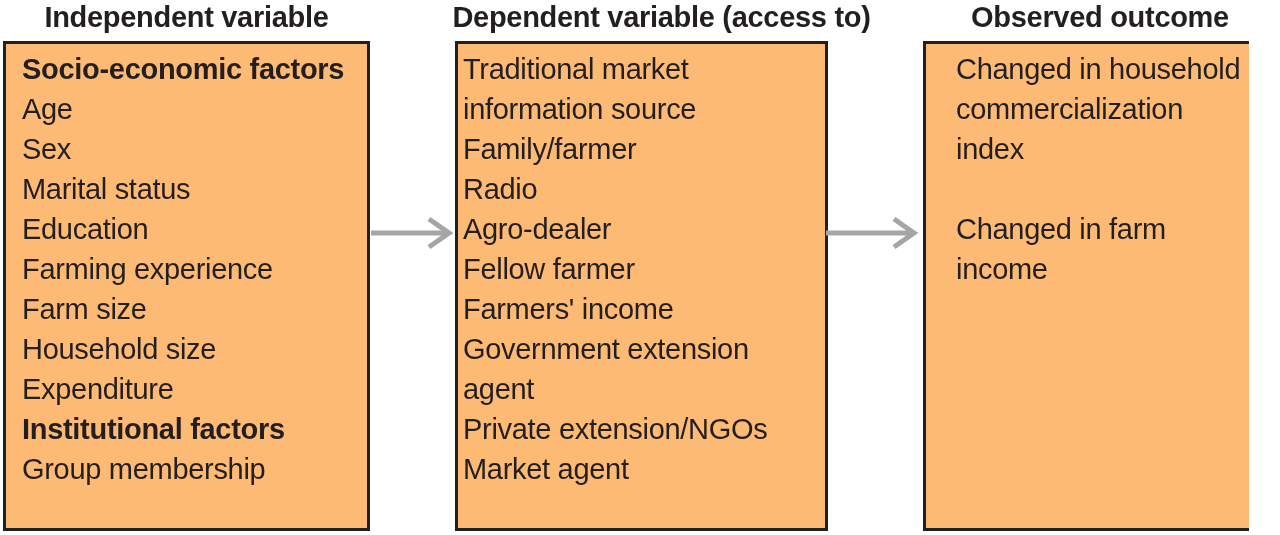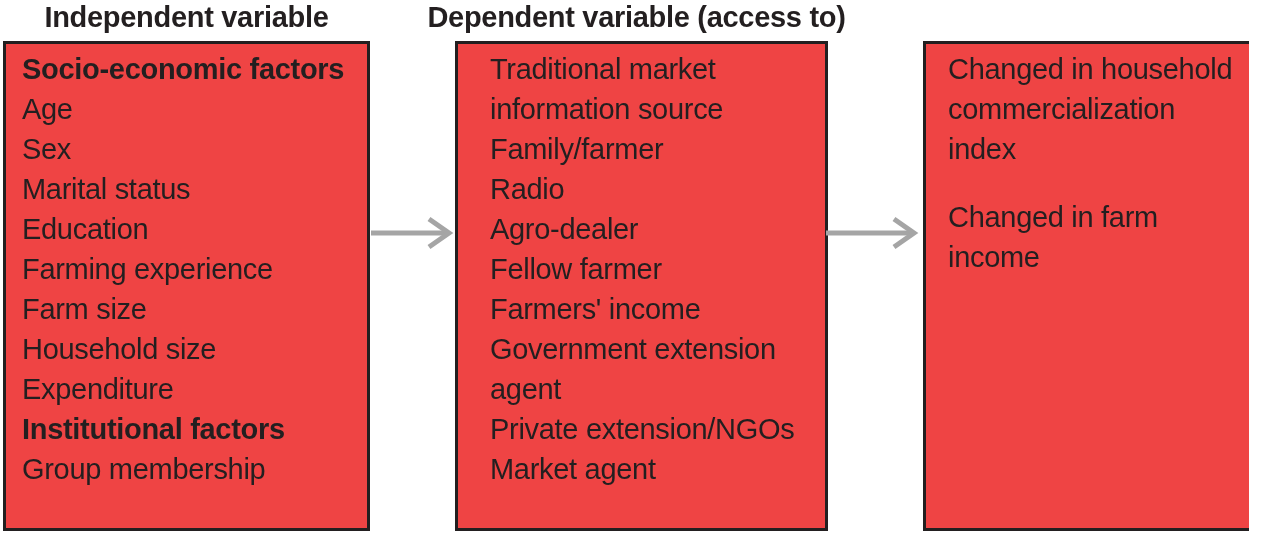--- a/index.html
+++ b/index.html
@@ -21,48 +21,49 @@
     white-space:nowrap;
     letter-spacing:-0.3px;
     line-height:34px;
   }
   .box{
     position:absolute;
     top:41px;
     height:490px;
     border:3px solid #231f20;
     box-sizing:border-box;
-    background:#ef4444;
+    background:#fdba74;
     font-size:29px;
     line-height:40px;
     letter-spacing:-0.3px;
   }
   .box-inner{ padding:5px 8px 0 16px; }
   .box-item{ white-space:pre-line; }
   .box-item.bold{ font-weight:bold; }
-  .gap-above{ margin-top:28px; }
+  .gap-above{ margin-top:40px; }
   #box-independent{ left:3px;   width:367px; }
   #box-dependent  { left:455px; width:373px; }
   #box-outcome    { left:923px; width:354px; }
-  #box-dependent .box-inner{ padding-left:32px; }
-  #box-outcome   .box-inner{ padding-left:22px; }
+  #box-dependent .box-inner{ padding-left:5px; }
+  #box-outcome   .box-inner{ padding-left:30px; }
   #header-independent{ left:3px;   width:367px; }
-  #header-dependent  { left:450px; width:373px; }
+  #header-dependent  { left:475px; width:373px; }
   #header-outcome    { left:923px; width:354px; }
   .arrow{ position:absolute; top:211px; }
   #arrow-1{ left:371px; }
   #arrow-2{ left:826px; }
 </style>
 </head>
 <body>
 
 <div class="stage">
 
   <div class="col-header" id="header-independent">Independent variable</div>
   <div class="col-header" id="header-dependent">Dependent variable (access to)</div>
+  <div class="col-header" id="header-outcome">Observed outcome</div>
 
   <div class="box" id="box-independent">
     <div class="box-inner">
       <div class="box-item bold">Socio-economic factors</div>
       <div class="box-item">Age</div>
       <div class="box-item">Sex</div>
       <div class="box-item">Marital status</div>
       <div class="box-item">Education</div>
       <div class="box-item">Farming experience</div>
       <div class="box-item">Farm size</div>

